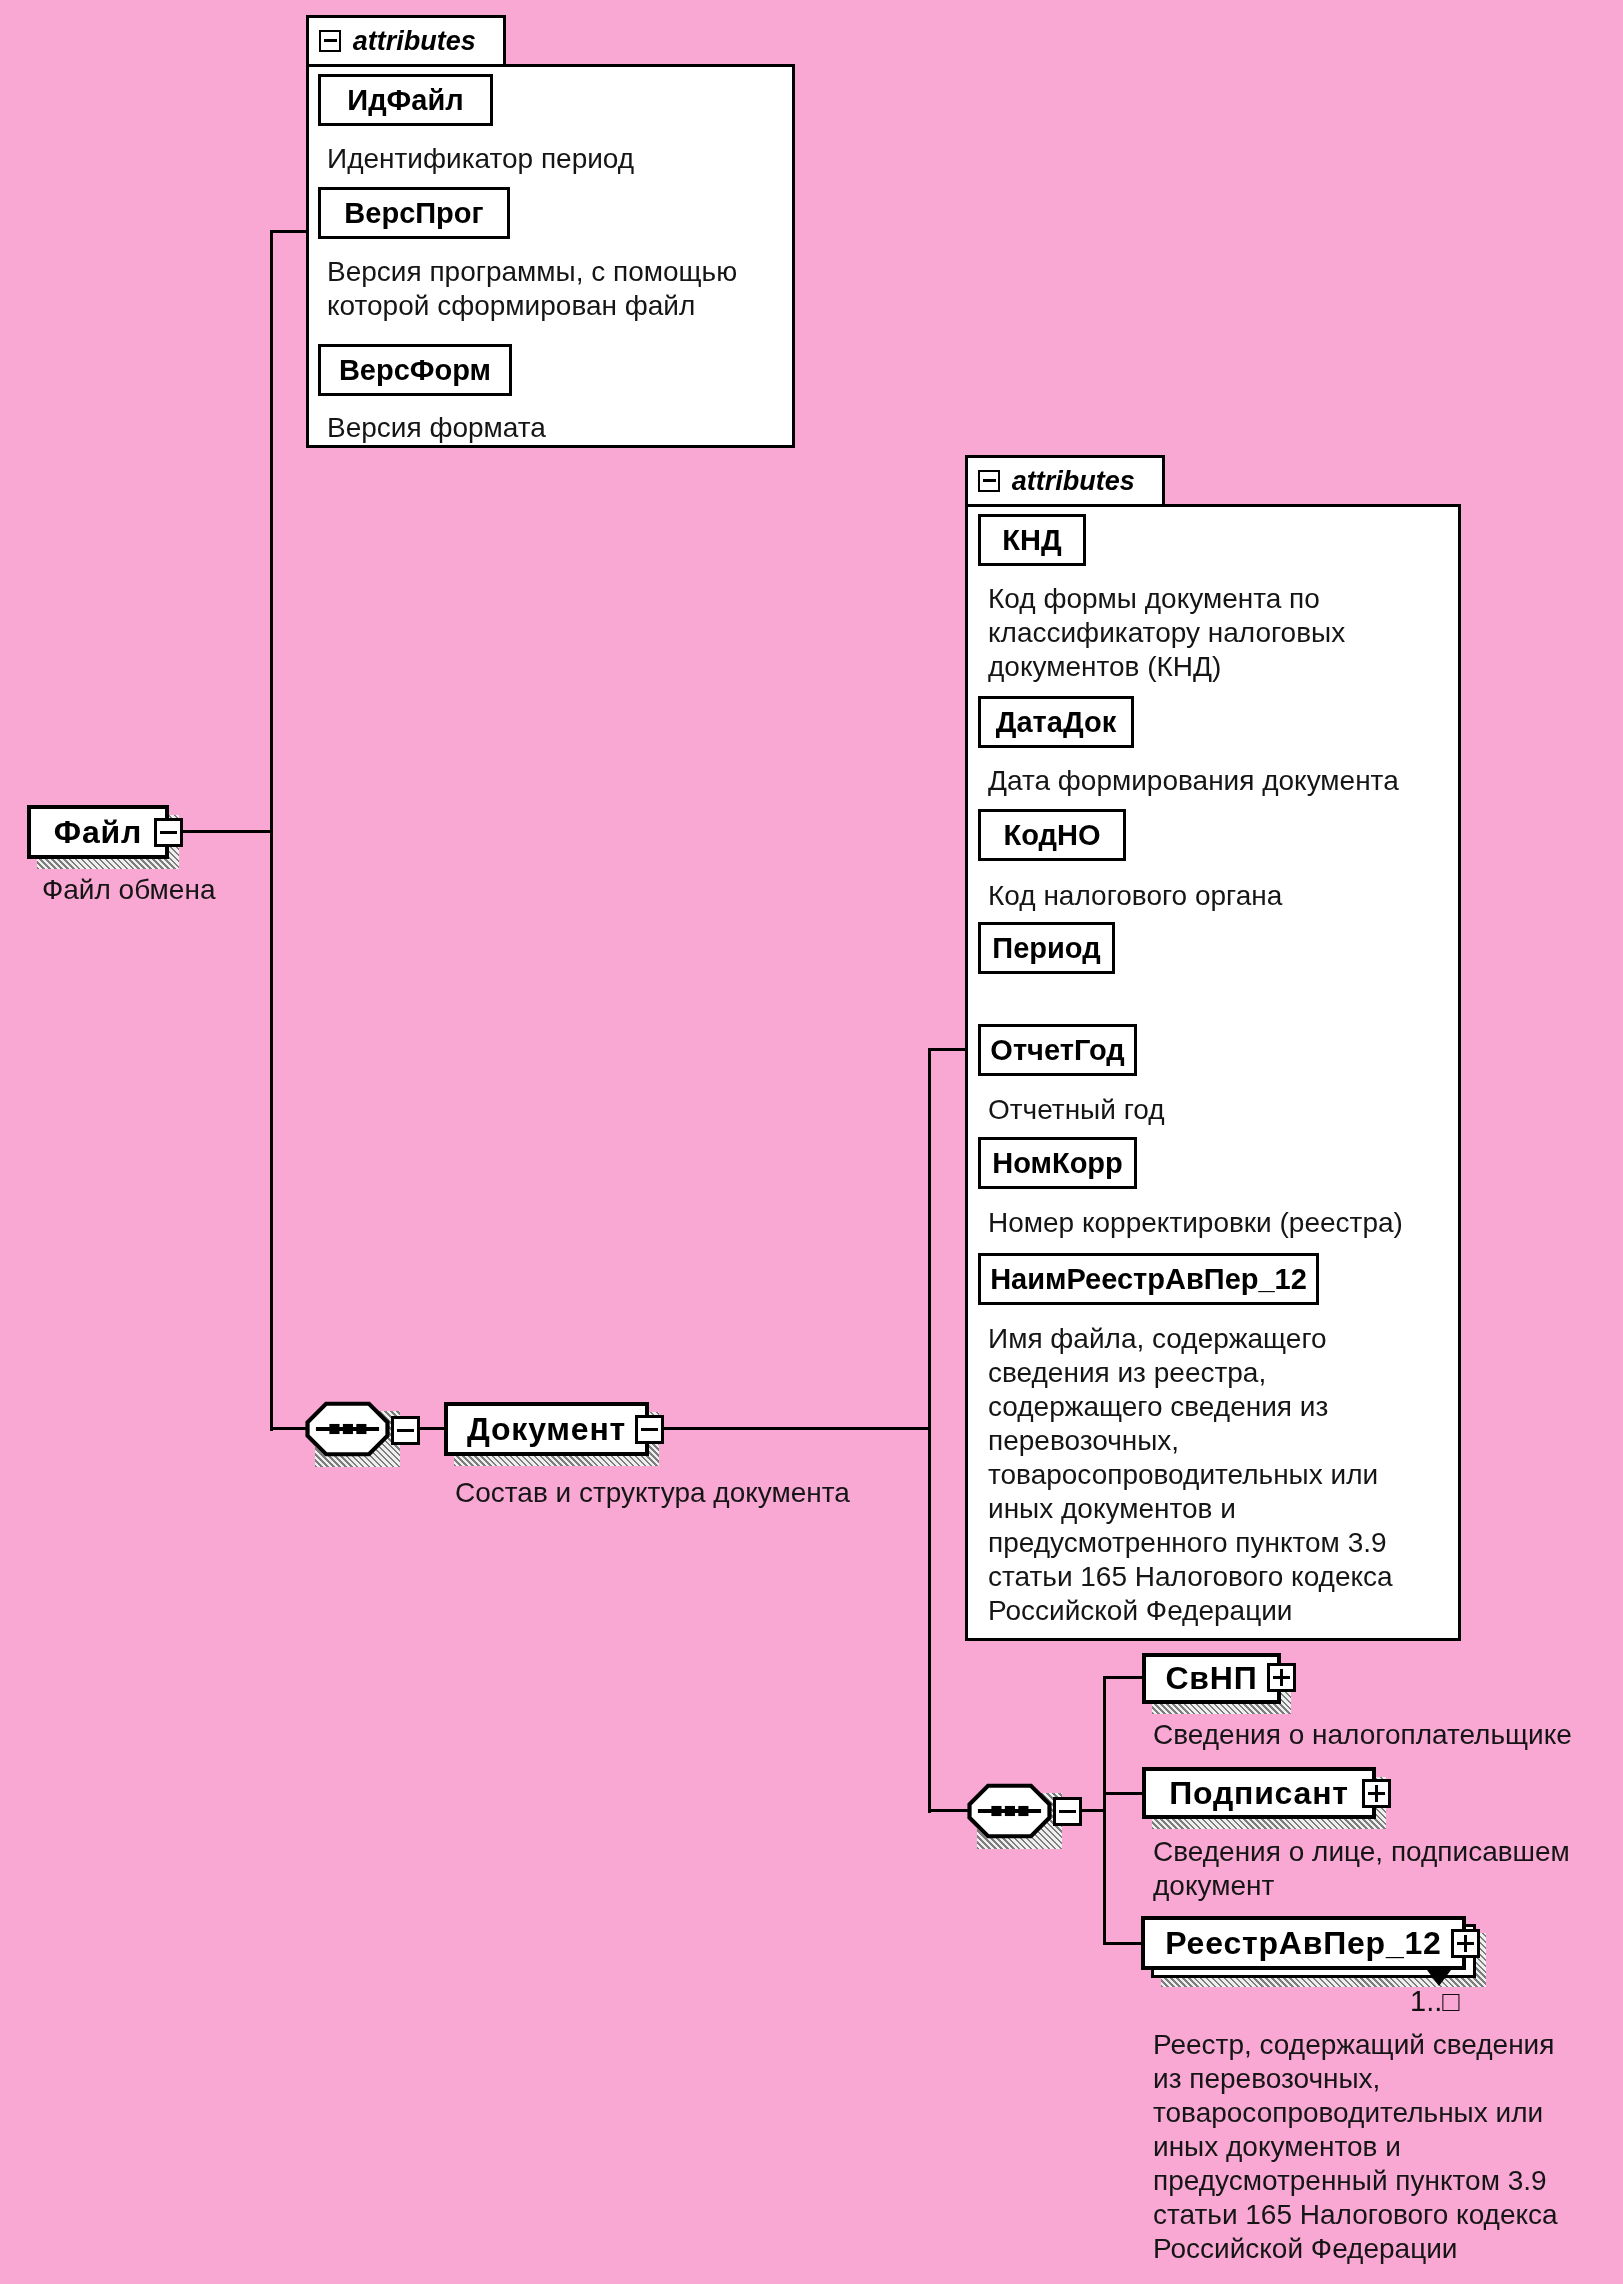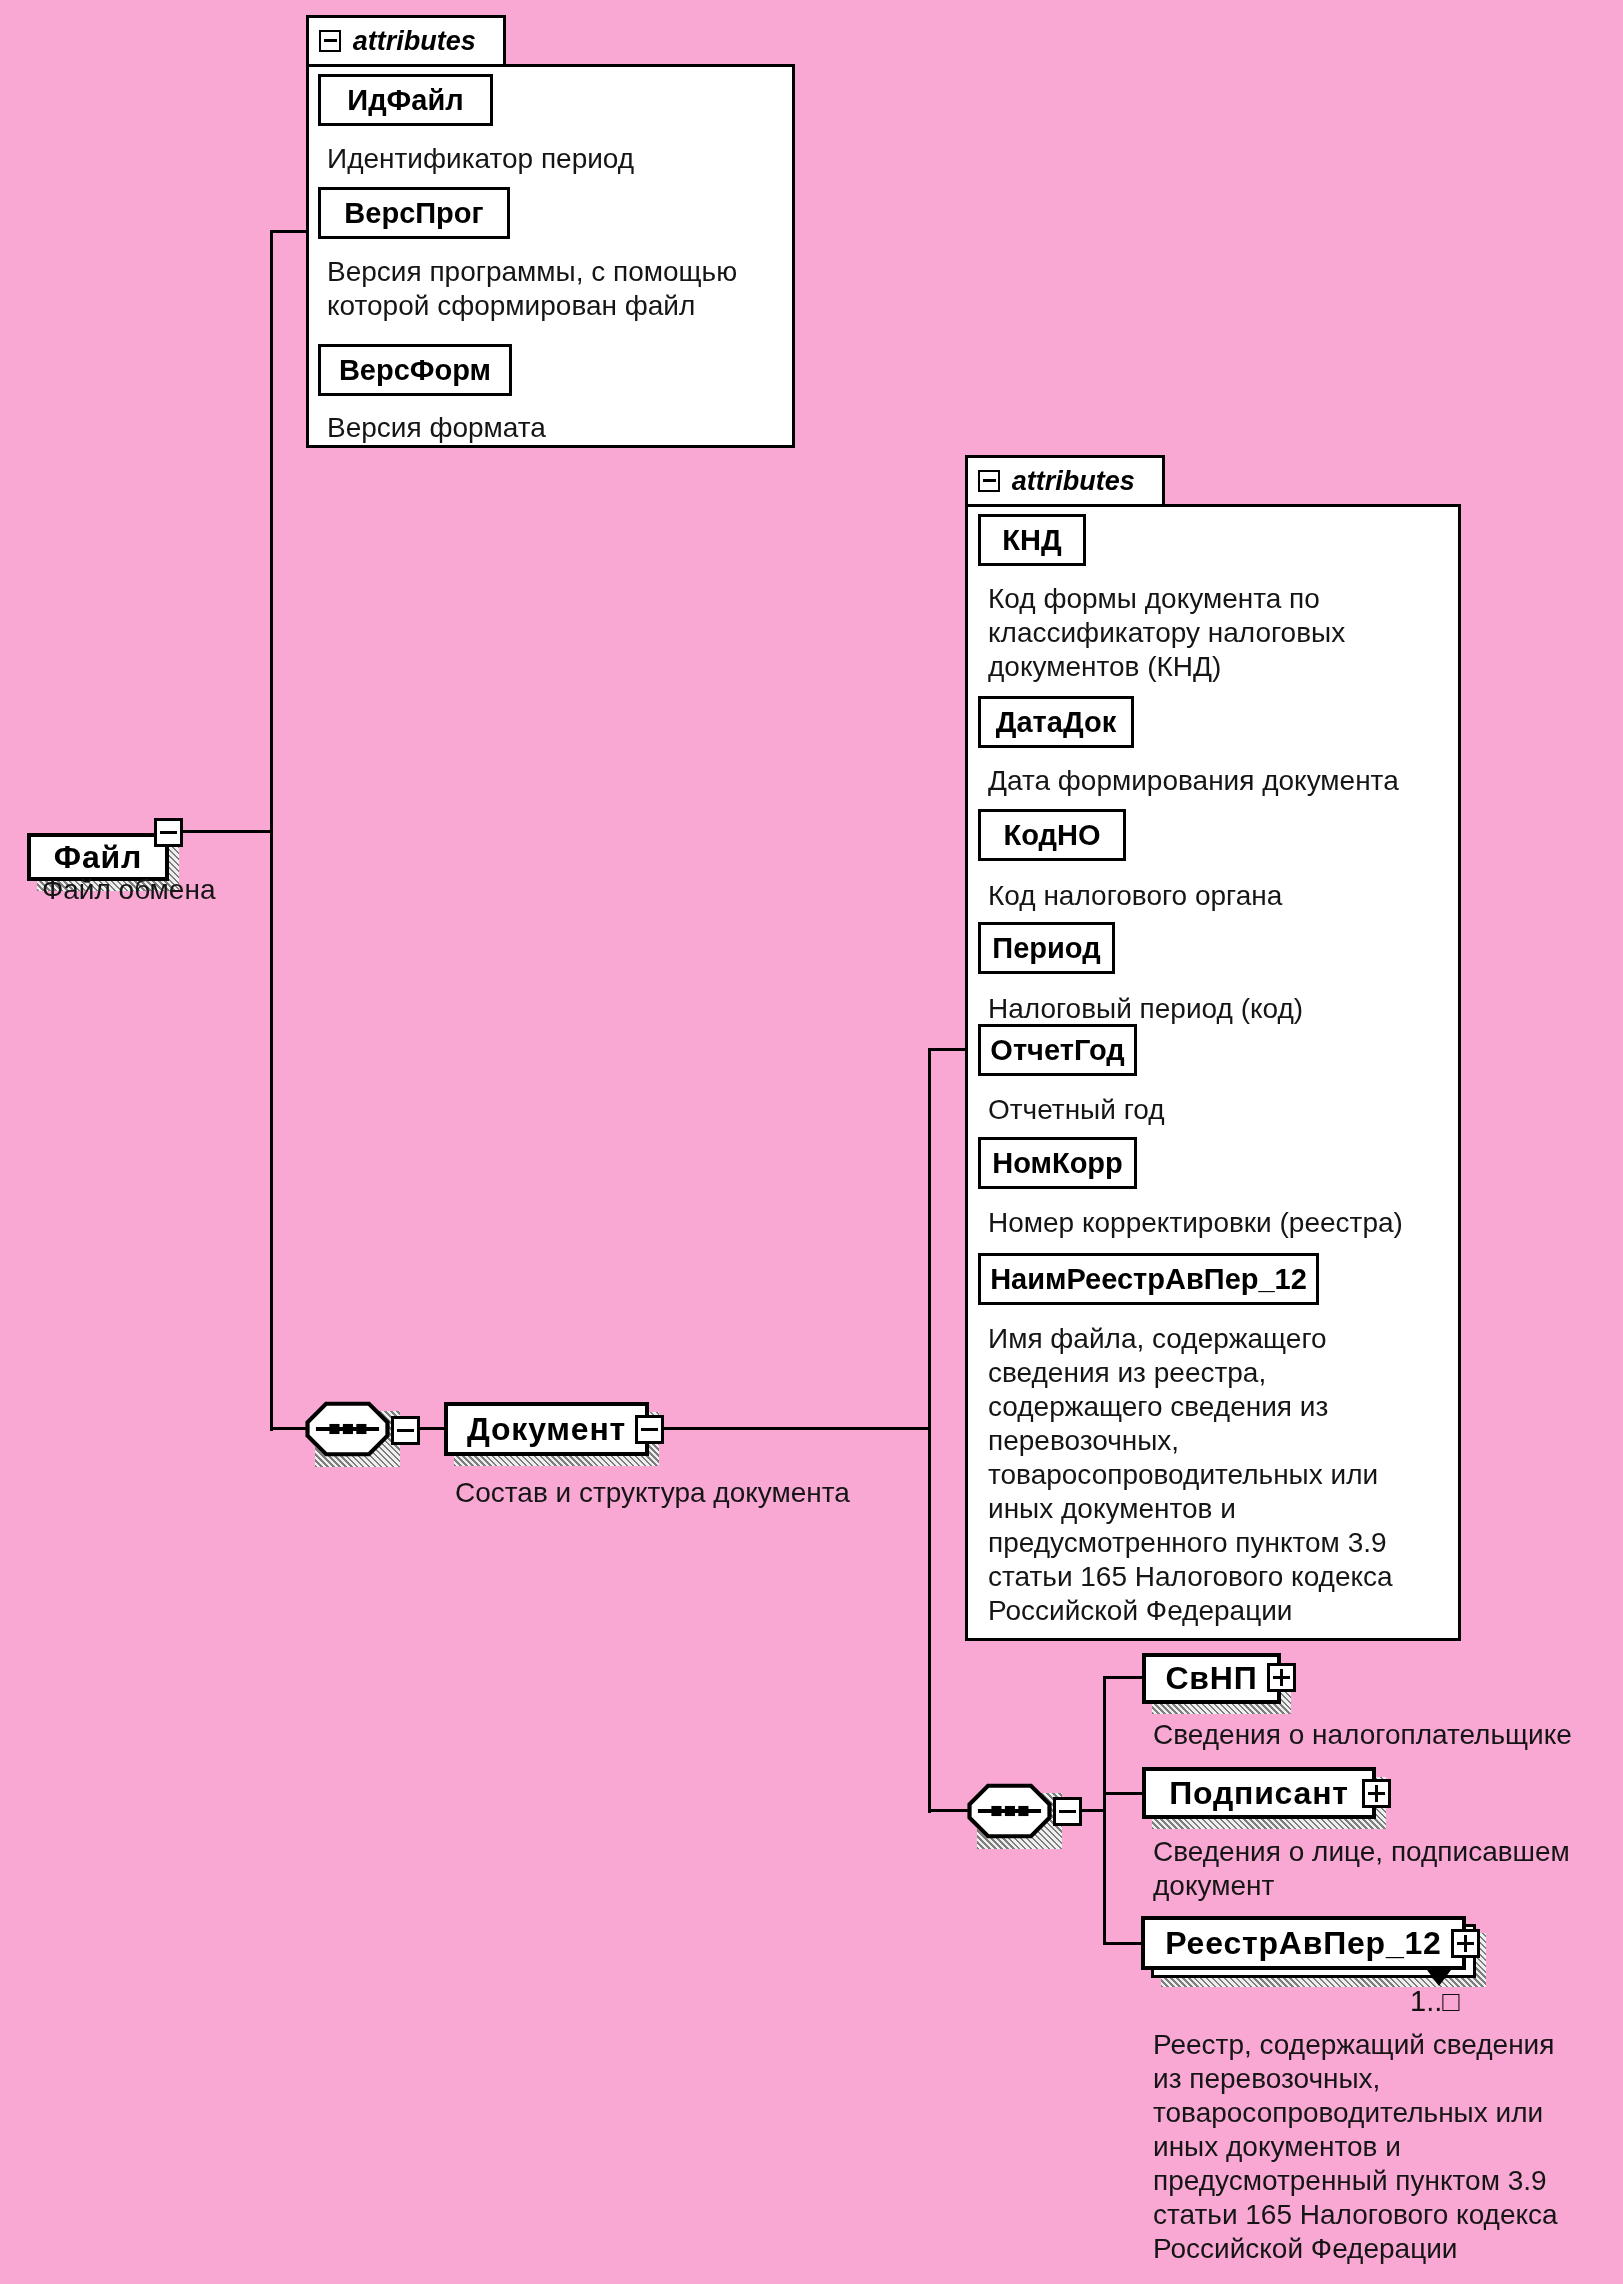--- a/index.html
+++ b/index.html
@@ -121,21 +121,21 @@
 которой сформирован файл</div>
 
   <div class="node attr" style="left:318px;top:344px;width:194px;height:52px;">
     <div class="hatch"></div>
     <div class="box">
         <span>ВерсФорм</span>
       </div>
   </div>
   <div class="desc" style="left:327px;top:411px;width:438px;">Версия формата</div>
 
-  <div class="node elem" style="left:27px;top:805px;width:142px;height:48px;margin-top:28px;">
+  <div class="node elem" style="left:27px;top:805px;width:142px;height:54px;">
     <div class="hatch"></div>
     <div class="box">
         <span>Файл</span>
       </div>
   </div>
   <div class="eicon" style="left:154px;top:818px;"></div>
   <div class="desc" style="left:42px;top:873px;width:354px;">Файл обмена</div>
 
   <div class="octa" style="left:305px;top:1401px;width:85px;height:56px;">
     <div class="hatch"></div>
@@ -189,21 +189,20 @@
       </div>
   </div>
   <div class="desc" style="left:988px;top:879px;width:462px;">Код налогового органа</div>
 
   <div class="node attr" style="left:978px;top:922px;width:137px;height:52px;">
     <div class="hatch"></div>
     <div class="box">
         <span>Период</span>
       </div>
   </div>
-  <div class="desc" style="left:988px;top:992px;width:462px;">Налоговый период (код)</div>
 
   <div class="node attr" style="left:978px;top:1024px;width:159px;height:52px;">
     <div class="hatch"></div>
     <div class="box">
         <span>ОтчетГод</span>
       </div>
   </div>
   <div class="desc" style="left:988px;top:1093px;width:462px;">Отчетный год</div>
 
   <div class="node attr" style="left:978px;top:1137px;width:159px;height:52px;">

